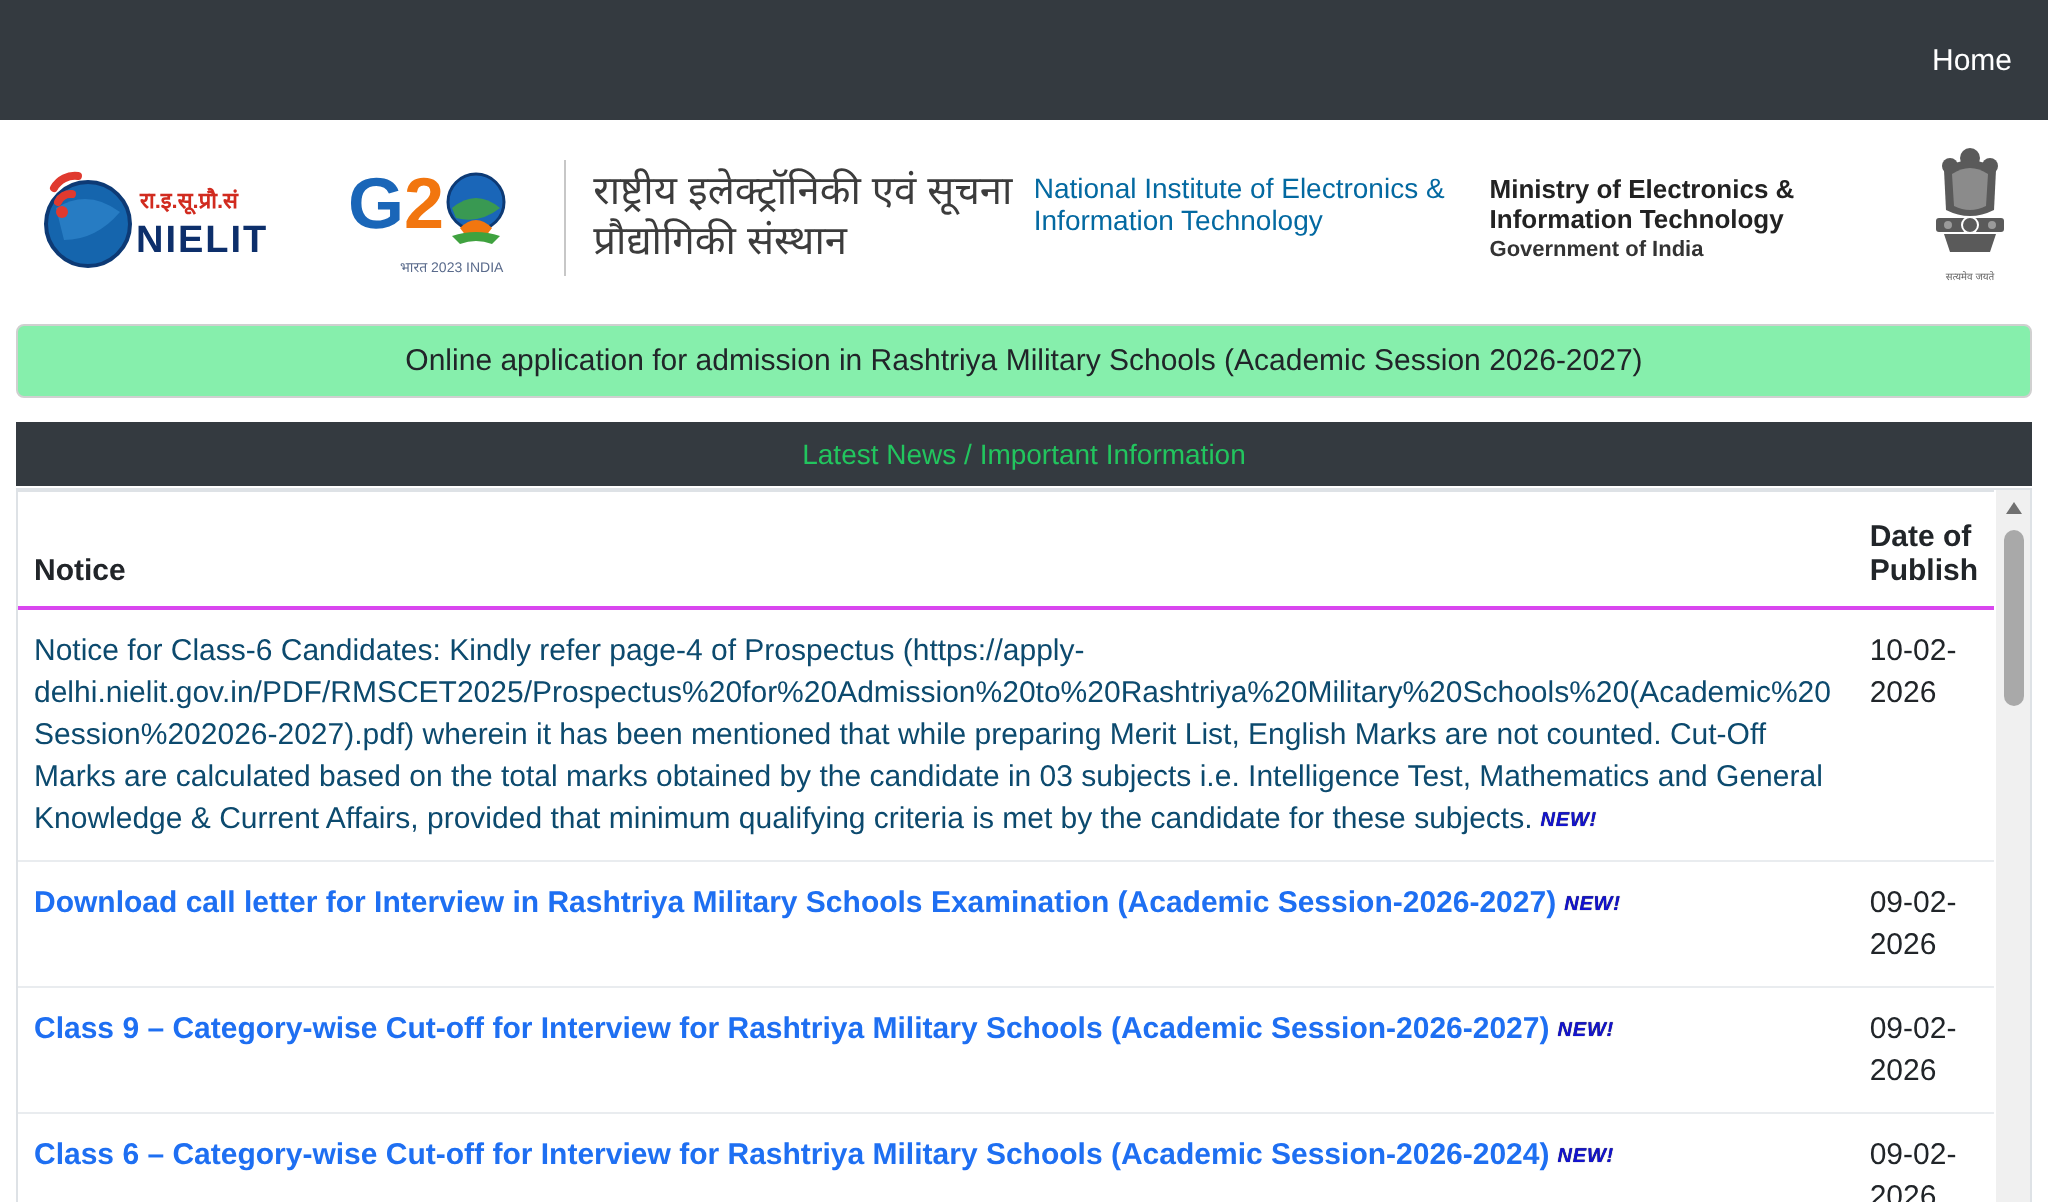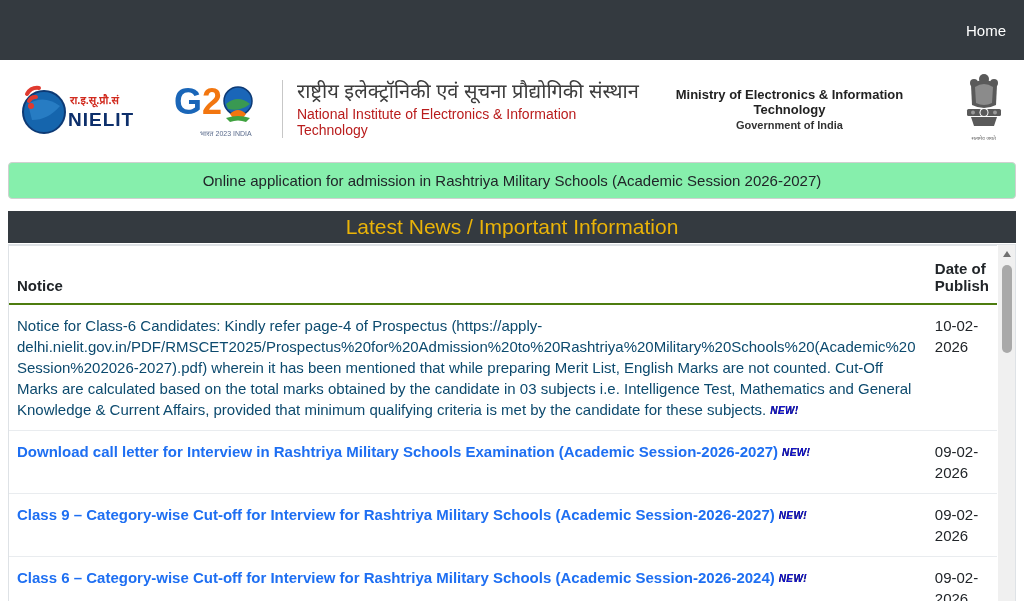--- a/index.html
+++ b/index.html
@@ -8,44 +8,44 @@
   .screen { position:relative; width:1024px; height:601px; overflow:hidden; background:#fff; }
 
   
   .topbar { height:60px; background:#343a40; display:flex; align-items:center; justify-content:flex-end; padding:10px 18px; }
   .home-link { color:#fff; font-size:15px; text-decoration:none; cursor:pointer; }
 
   
   .header { height:97px; display:flex; align-items:center; padding:0 18px; background:#fff; }
   .logo-group { display:flex; align-items:flex-start; gap:6px; }
   .divider { width:1px; height:58px; background:#c7c7c7; margin:0 14px 0 16px; }
-  .inst-names { display:flex; flex-direction:column; }
+  .inst-names { display:flex; flex-direction:row; }
   .inst-hindi { font-size:20px; color:#3c3c3c; line-height:1.25; }
-  .inst-eng { font-size:14px; color:#b91c1c; margin-top:2px; }
+  .inst-eng { font-size:14px; color:#0369a1; margin-top:2px; }
   .header-spacer { flex:1; }
-  .ministry { text-align:center; margin-right:24px; }
+  .ministry { text-align:left; margin-right:24px; }
   .ministry-l1 { font-size:13px; font-weight:700; color:#222; }
   .ministry-l2 { font-size:11px; color:#333; margin-top:2px;font-weight:bold; }
   .emblem { width:46px; height:76px; display:flex; flex-direction:column; align-items:center; }
   .emblem-caption { font-size:5px; color:#666; margin-top:-2px; }
 
   
   .banner { margin:5px 8px 0; height:37px; background:#86efac; border:1px solid #d0d0d0; border-radius:4px;
             display:flex; align-items:center; justify-content:center; font-size:15px; color:#212529; }
 
   
   .news-bar { margin:12px 8px 0; height:32px; background:#343a40; display:flex; align-items:center; justify-content:center; }
-  .news-bar-title { color:#eab308; font-size:21px; }
+  .news-bar-title { color:#22c55e; font-size:14px; }
 
   
   .news-wrap { margin:1px 8px 0; border:1px solid #dee2e6; border-bottom:none; height:374px; position:relative;
                padding:0 18px 0 0; overflow:hidden; }
   table.news { width:100%; border-collapse:collapse; }
   table.news th { font-size:15px; font-weight:700; color:#212529; text-align:left; vertical-align:bottom;
-                  padding:14px 8px 9px 8px; border-top:1px solid #dee2e6; border-bottom:2px solid #4d7c0f; }
+                  padding:14px 8px 9px 8px; border-top:1px solid #dee2e6; border-bottom:2px solid #d946ef; }
   th.date-col, td.date-cell { width:62px; }
   table.news td { font-size:15px; color:#212529; vertical-align:top; padding:10px 8px; border-bottom:1px solid #e9ecef;
                   line-height:1.4; }
   td.title-cell { overflow-wrap:break-word; word-break:break-word; max-width:920px; }
   .news-link { color:#1e6ff2; font-weight:700; text-decoration:none; cursor:pointer; }
   .plain-text { color:#0c4a6e; }
   .new-badge { display:inline-block; color:#1313cf; font-weight:800; font-style:italic; font-size:10px;
                letter-spacing:.4px; margin-left:4px; transform:translateY(-1px); text-shadow:0 0 .4px #000; }
   td.date-cell { color:#212529; }
 

